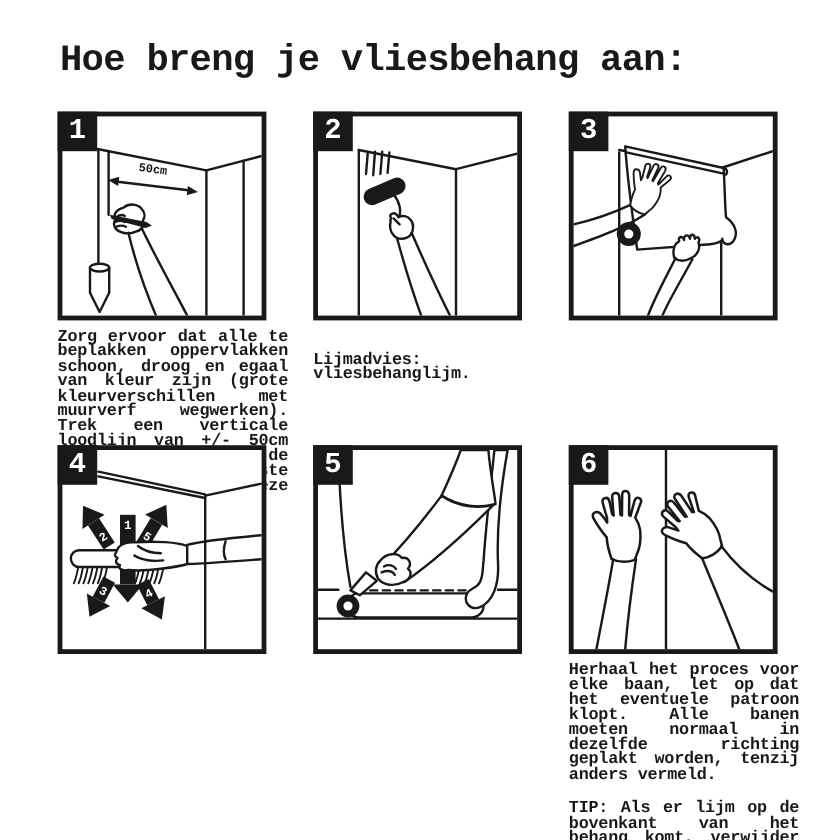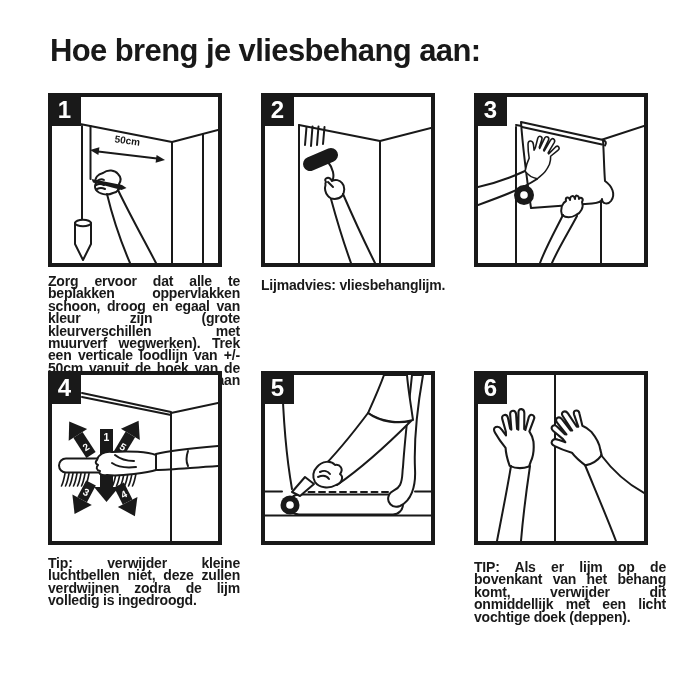--- a/index.html
+++ b/index.html
@@ -1,30 +1,30 @@
 <!DOCTYPE html>
 <html><head>
 <meta charset="utf-8">
 <style>
   html,body{margin:0;padding:0;background:#fff;}
   .sheet{position:relative;width:700px;height:700px;background:#fff;overflow:hidden;
-         font-family:Liberation Sans, sans-serif;color:#191919;}
+         font-family:Liberation Mono, monospace;color:#191919;}
   .title{position:absolute;left:50px;top:33px;margin:0;font-size:31px;font-weight:bold;
          letter-spacing:-0.6px;color:#191919;}
   .step{position:absolute;width:192px;}
   .s1{left:48px;top:93px}.s2{left:261px;top:93px}.s3{left:474px;top:93px}
   .s4{left:48px;top:371px}.s5{left:261px;top:371px}.s6{left:474px;top:371px}
   .panel{position:relative;width:166px;height:166px;border:4px solid #191919;background:#fff;}
   .panel svg{display:block}
   .badge{position:absolute;top:-4px;left:-4px;width:33px;height:33px;background:#191919;
          color:#fff;display:flex;align-items:center;justify-content:center;
          font-size:24px;font-weight:bold;line-height:1;}
   .caption{margin:8px 0 0 0;font-size:14px;font-weight:bold;line-height:12.4px;
            text-align:justify;letter-spacing:-0.2px;color:#191919;}
-  .caption.gap{margin-top:12px;}
+  .caption.gap{margin-top:27px;}
   .caption.nogap{margin-top:16px;}
 </style>
 </head>
 <body>
 
 <div class="sheet">
 
   <h1 class="title">Hoe breng je vliesbehang aan:</h1>
 
   <section class="step s1">
@@ -184,21 +184,20 @@
           <path d="M 60,88 C 66,92 76,93 84,92" fill="none"></path>
           <path d="M 104,79 C 116,76 132,74 166,71" fill="none"></path>
           <path d="M 104,95 C 118,95 136,93 166,91" fill="none"></path>
           <path d="M 136,76 C 134,82 134,87 136,91" fill="none"></path>
         </g>
       </svg>
       <div class="badge">
           <span>4</span>
         </div>
     </div>
-    <p class="caption gap">Tip: verwijder kleine luchtbellen niet, deze zullen verdwijnen zodra de lijm volledig is ingedroogd.</p>
   </section>
 
   <section class="step s5">
     <div class="panel">
       <svg width="166" height="166" viewBox="0 0 166 166">
         <g stroke="#191919" stroke-width="2" fill="none" stroke-linecap="round" stroke-linejoin="round">
           <path d="M 0,140.5 L 166,140.5"></path>
           <path d="M 0,116.5 L 17,116.5"></path>
           <path d="M 150,116.5 L 166,116.5"></path>
           <path d="M 17,0 C 18,40 21,80 27,114"></path>
@@ -237,16 +236,17 @@
         <use href="#spread-hand" transform="translate(102,64) rotate(-32) scale(1.05)"></use>
         <g stroke="#191919" stroke-width="2" fill="none" stroke-linecap="round" stroke-linejoin="round">
           <path d="M 107,90 C 116,112 128,140 138,166"></path>
           <path d="M 123,80 C 135,96 148,108 166,118"></path>
         </g>
       </svg>
       <div class="badge">
           <span>6</span>
         </div>
     </div>
+    <p class="caption">Herhaal het proces voor elke baan, let op dat het eventuele patroon klopt. Alle banen moeten normaal in dezelfde richting geplakt worden, tenzij anders vermeld.</p>
     <p class="caption nogap">TIP: Als er lijm op de bovenkant van het behang komt, verwijder dit onmiddellijk met een licht vochtige doek (deppen).</p>
   </section>
 
 </div>
 
 </body></html>

